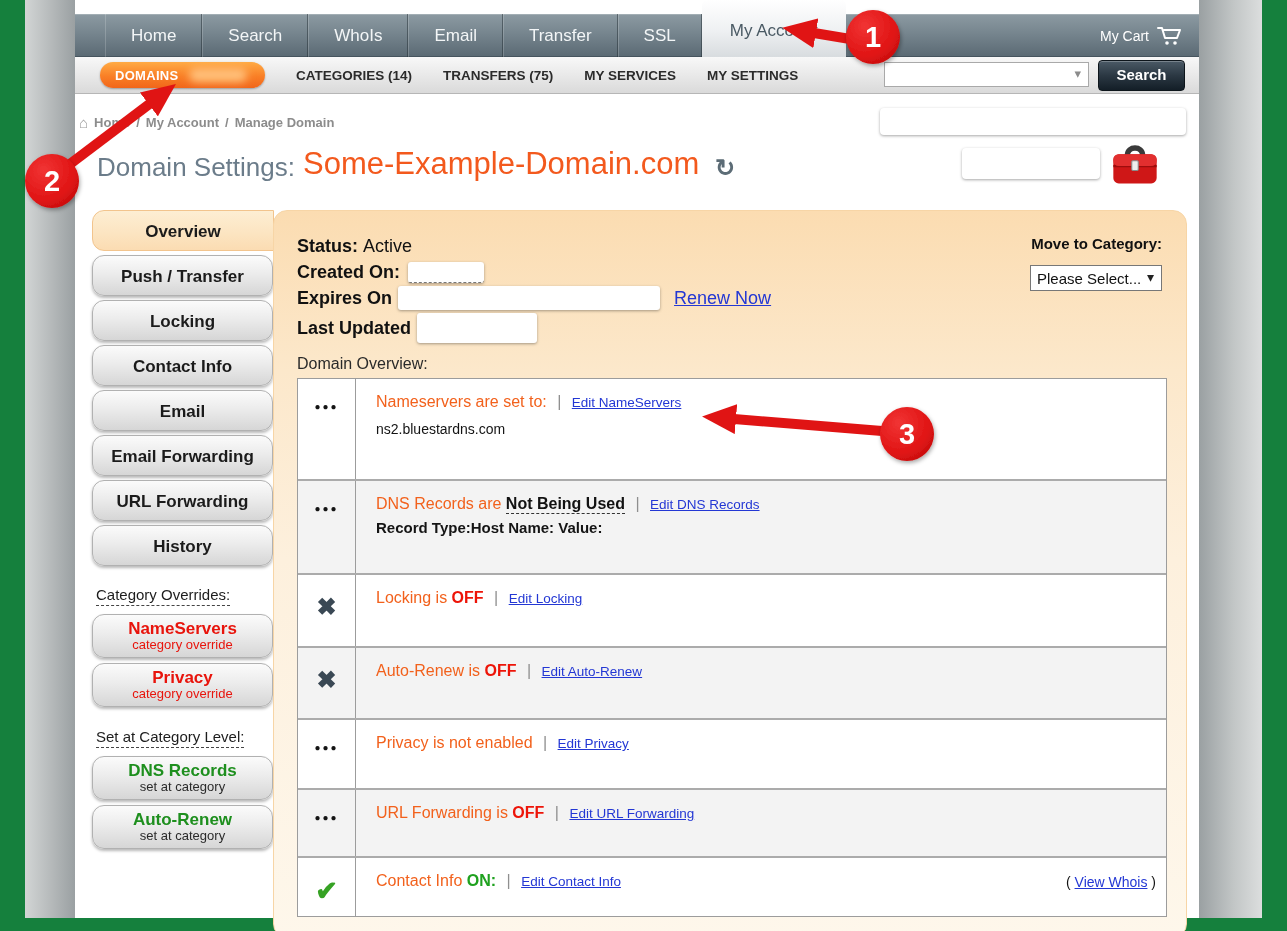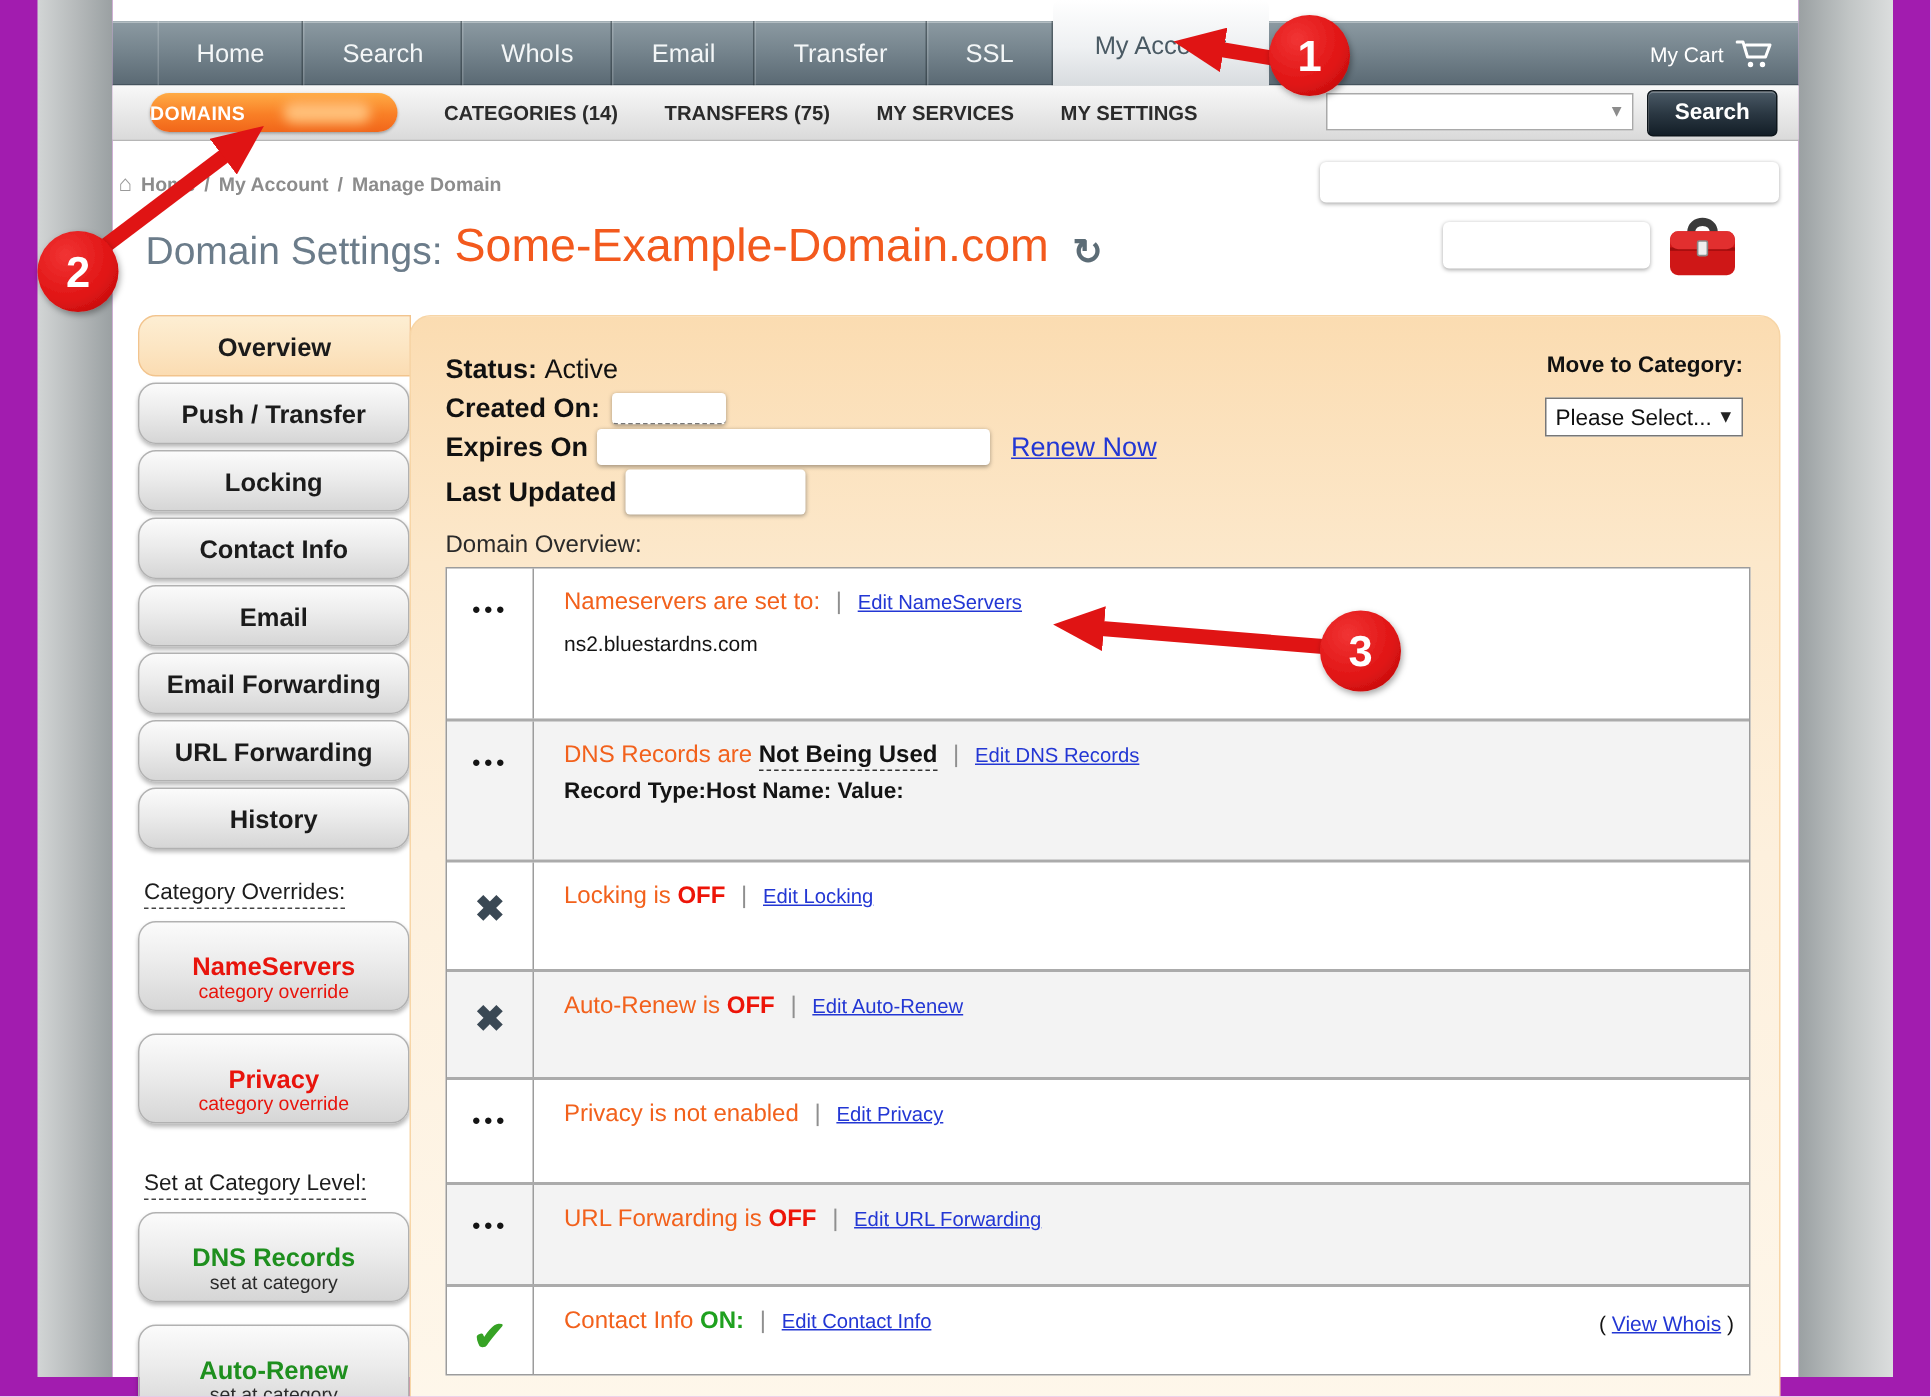--- a/index.html
+++ b/index.html
@@ -1,17 +1,17 @@
 <!DOCTYPE html>
 <html><head>
 <meta charset="utf-8">
 <style>
   html,body{margin:0;padding:0;background:#fff;}
   body{font-family:"Liberation Sans", sans-serif; -webkit-font-smoothing:antialiased;}
-  .page{position:relative;width:1287px;height:931px;background:#a21caf;overflow:hidden;}
+  .page{position:relative;width:1287px;height:931px;background:#15803d;overflow:hidden;}
   .gutter-left{position:absolute;left:25px;top:0;width:50px;height:918px;
      background:linear-gradient(90deg,#d2d5d5 0%,#b4b8b9 55%,#9aa0a2 100%);}
   .gutter-right{position:absolute;left:1199px;top:0;width:63px;height:918px;
      background:linear-gradient(90deg,#9aa0a2 0%,#c2c6c6 55%,#dcdede 100%);}
   .site{position:absolute;left:75px;top:0;width:1124px;height:918px;background:#fff;}
 
   
   .topnav{position:relative;height:57px;}
   .topnav-bg{position:absolute;left:0;right:0;bottom:0;height:43px;
      background:linear-gradient(180deg,#8b99a1 0%,#76858e 45%,#5b6a74 100%);
@@ -24,21 +24,21 @@
      color:#4a5a64;border-radius:5px 5px 0 0;border-left:none;border-right:none;padding:0 28px;}
   .cart{position:absolute;right:16px;bottom:0;height:43px;display:flex;align-items:center;gap:8px;
      color:#fff;font-size:14px;cursor:pointer;}
 
   
   .subnav{position:relative;height:36px;background:linear-gradient(180deg,#f8f8f8,#dadada);
      border-bottom:1px solid #b6b6b6;display:flex;align-items:center;}
   .domains-pill{position:relative;margin-left:25px;width:165px;height:26px;border-radius:14px;
      background:linear-gradient(180deg,#ffab45 0%,#f97f26 55%,#f1661a 100%);
      box-shadow:0 1px 2px rgba(0,0,0,.3);display:flex;align-items:center;cursor:pointer;}
-  .domains-pill .lbl{color:#fff;font-weight:bold;font-size:13px;letter-spacing:.3px;}
+  .domains-pill .lbl{color:#fff;font-weight:bold;font-size:13px;padding-left:15px;letter-spacing:.3px;}
   .domains-blur{position:absolute;right:18px;top:6px;width:58px;height:14px;border-radius:7px;
      background:#ffc07a;filter:blur(4px);}
   .subitem{margin-left:31px;font-size:13.5px;font-weight:bold;color:#2b2b2b;cursor:pointer;white-space:nowrap;}
   .searchwrap{position:absolute;right:110px;top:5px;width:205px;height:25px;background:#fff;
      border:1px solid #a9a9a9;box-sizing:border-box;}
   .searchwrap input{position:absolute;left:0;top:0;width:180px;height:23px;border:none;outline:none;
      font-size:13px;padding:0 6px;background:transparent;}
   .searchwrap .chev{position:absolute;right:7px;top:3px;color:#8c8c8c;font-size:13px;pointer-events:none;}
   .search-btn{position:absolute;right:14px;top:3px;width:85px;height:29px;border-radius:4px;
      background:linear-gradient(180deg,#4b5a66 0%,#2b3843 50%,#131e27 100%);
@@ -63,23 +63,23 @@
   .content{display:flex;margin-top:12px;}
   .sidebar{width:198px;flex:none;padding-left:17px;box-sizing:border-box;}
   .sbtn{width:181px;height:41px;line-height:41px;text-align:center;font-size:17px;font-weight:bold;color:#1b1b1b;
      background:linear-gradient(180deg,#fbfbfb 0%,#ececec 45%,#d6d6d6 100%);
      border:1px solid #b1b1b1;border-radius:12px;box-sizing:border-box;margin-bottom:4px;
      box-shadow:0 2px 3px rgba(0,0,0,.28);cursor:pointer;}
   .sbtn.active{background:linear-gradient(180deg,#fdeed3 0%,#fce5c2 55%,#fbdcb2 100%);
      border:1px solid #f2c48d;border-radius:12px 0 0 12px;width:182px;box-shadow:none;}
   .side-heading{margin:16px 0 8px 4px;font-size:15px;color:#1d1d1d;display:inline-block;
      border-bottom:1px dashed #444;padding-bottom:2px;cursor:pointer;}
-  .sbtn2{width:181px;padding:20px 0 5px;text-align:center;
+  .sbtn2{width:181px;padding:4px 0 5px;text-align:center;
      background:linear-gradient(180deg,#fbfbfb 0%,#ececec 45%,#d6d6d6 100%);
-     border:1px solid #b1b1b1;border-radius:12px;box-sizing:border-box;margin-bottom:15px;
+     border:1px solid #b1b1b1;border-radius:12px;box-sizing:border-box;margin-bottom:5px;
      box-shadow:0 2px 3px rgba(0,0,0,.28);cursor:pointer;}
   .sbtn2 .t{font-size:17px;font-weight:bold;line-height:19px;}
   .sbtn2 .s{font-size:13px;line-height:14px;}
   .sbtn2.red .t,.sbtn2.red .s{color:#e8140c;}
   .sbtn2.green .t{color:#1e8f1e;} .sbtn2.green .s{color:#2b2b2b;}
   .upgrade{margin-top:28px;}
 
   .panel{flex:none;width:914px;margin-left:0;border-radius:14px;box-sizing:border-box;
      background:linear-gradient(180deg,#fbdcb1 0%,#fce8cb 22%,#fdf0dd 48%,#fef7eb 100%);
      border:1px solid #f7d5a6;padding:14px 23px 20px;position:relative;min-height:706px;}

